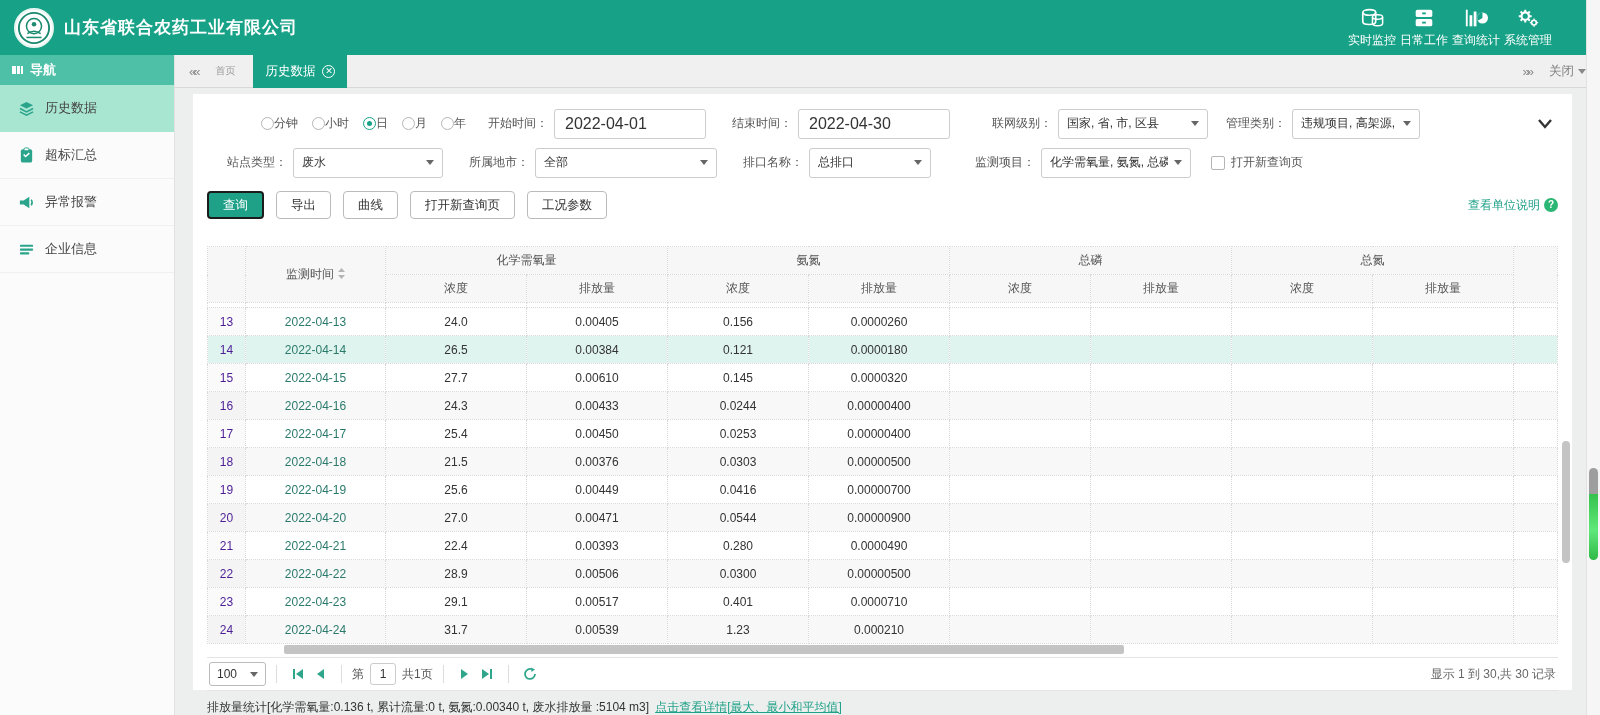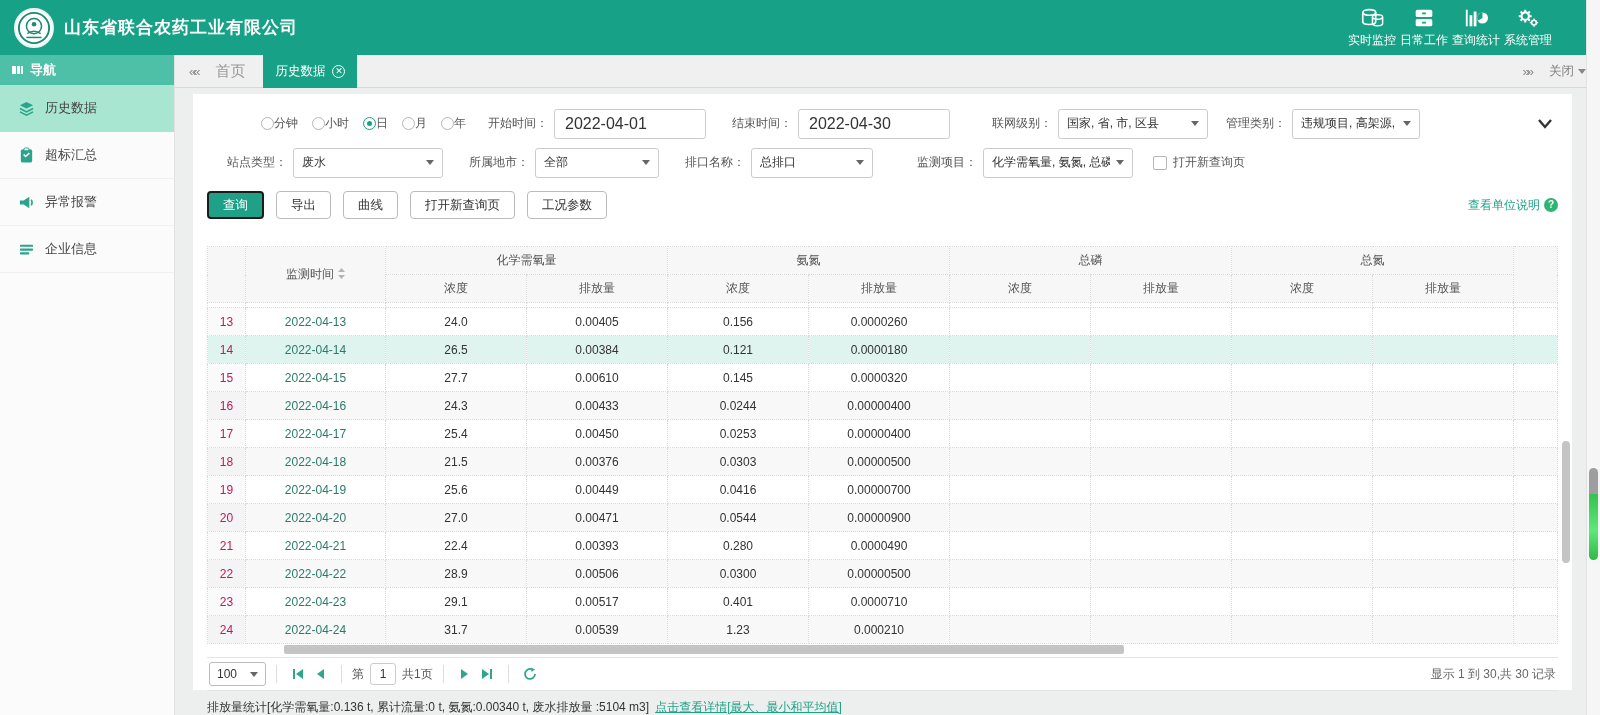--- a/index.html
+++ b/index.html
@@ -20,21 +20,21 @@
   .nav-title { height:30px; background:#4fc0a8; color:#fff; font-size:13px; font-weight:bold; display:flex; align-items:center; padding:0 12px; gap:6px; }
   .side-item { height:47px; display:flex; align-items:center; gap:10px; padding:0 10px 0 18px; font-size:13px; color:#444; border-bottom:1px solid #f0f0f0; cursor:pointer; background:#fbfbfb; }
   .side-item.active { background:#a9e6d2; border-bottom:1px solid #a9e6d2; }
   .side-item svg { width:17px; height:17px; flex:0 0 auto; }
 
   .content { flex:1; display:flex; flex-direction:column; background:#edefee; position:relative; }
 
   
   .tabbar { height:33px; background:#f0f0f0; border-bottom:1px solid #d8d8d8; display:flex; align-items:center; padding:0 14px; }
   .tab-arrow { color:#8a8a8a; font-size:13px; cursor:pointer; letter-spacing:-3px; }
-  .tab-home { color:#9a9a9a; font-size:15px; padding:0 18px; cursor:pointer; }
+  .tab-home { color:#9a9a9a; font-size:10px; padding:0 18px; cursor:pointer; }
   .tab-active { height:33px; background:#17a287; color:#fff; font-size:12.5px; display:flex; align-items:center; gap:7px; padding:0 12px; cursor:pointer; }
   .tab-close-dot { width:13px; height:13px; border-radius:50%; border:1px solid #fff; font-size:9px; line-height:11px; text-align:center; color:#fff; }
   .tabbar-right { margin-left:auto; display:flex; align-items:center; gap:18px; color:#808080; font-size:12.5px; }
   .caret-down { display:inline-block; width:0; height:0; border-left:4px solid transparent; border-right:4px solid transparent; border-top:5px solid #888; margin-left:4px; vertical-align:middle; }
 
   
   .panel { background:#fff; margin:6px 28px 0 18px; width:1379px; height:596px; padding:0 14px; position:relative; }
 
   .filters { padding-top:14px; }
   .frow { display:flex; align-items:center; height:31px; font-size:12px; color:#555; }
@@ -59,21 +59,21 @@
   .unit-link { margin-left:auto; color:#1fa188; font-size:12px; display:flex; align-items:center; gap:4px; cursor:pointer; }
   .qmark { width:14px; height:14px; border-radius:50%; background:#2bb673; color:#fff; font-size:10px; font-weight:bold; text-align:center; line-height:14px; }
 
   
   .tablewrap { margin-top:26px; position:relative; }
   table.grid { border-collapse:collapse; table-layout:fixed; width:100%; font-size:12px; }
   table.grid th, table.grid td { border-right:1px dotted #d9d9d9; border-bottom:1px dotted #d9d9d9; padding:0 4px; height:28px; text-align:center; font-weight:normal; overflow:hidden; white-space:nowrap; }
   table.grid tr > *:first-child { border-left:1px dotted #d9d9d9; }
   thead th { background:#f7f7f7; color:#555; border-top:1px dotted #d9d9d9; }
   thead .th-time { vertical-align:middle; }
-  td.c-no { color:#be185d; background:#fafafa; }
+  td.c-no { color:#4c1d95; background:#fafafa; }
   td.c-num, td.c-pad { color:#333; }
   td.c-date { color:#2a7a6b; }
   tbody tr.even td { background:#f8f8f8; }
   tbody tr.even td.c-no { background:#f4f4f4; }
   tbody tr.hl td, tbody tr.hl td.c-no { background:#e0f4ef; }
   tbody tr.partial td { height:5px; padding:0; }
   .sort-icon { display:inline-block; margin-left:4px; vertical-align:-1px; }
 
   .hscroll { height:10px; position:relative; margin-top:1px; }
   .hscroll .thumb { position:absolute; left:77px; top:0; width:840px; height:9px; background:#c4c4c4; border-radius:2px; }
@@ -269,21 +269,21 @@
         </div>
 
         <div class="frow" style="padding-left:20px">
           <span class="flabel">站点类型：</span>
           <div class="fselect" style="width:150px">
             <span class="sel-text">废水</span>
               <span class="sel-caret"></span>
           </div>
           <span style="width:26px"></span>
           <span class="flabel">所属地市：</span>
-          <div class="fselect" style="width:124px">
+          <div class="fselect" style="width:182px">
             <span class="sel-text">全部</span>
               <span class="sel-caret"></span>
           </div>
           <span style="width:26px"></span>
           <span class="flabel">排口名称：</span>
           <div class="fselect" style="width:122px">
             <span class="sel-text">总排口</span>
               <span class="sel-caret"></span>
           </div>
           <span style="width:44px"></span>

